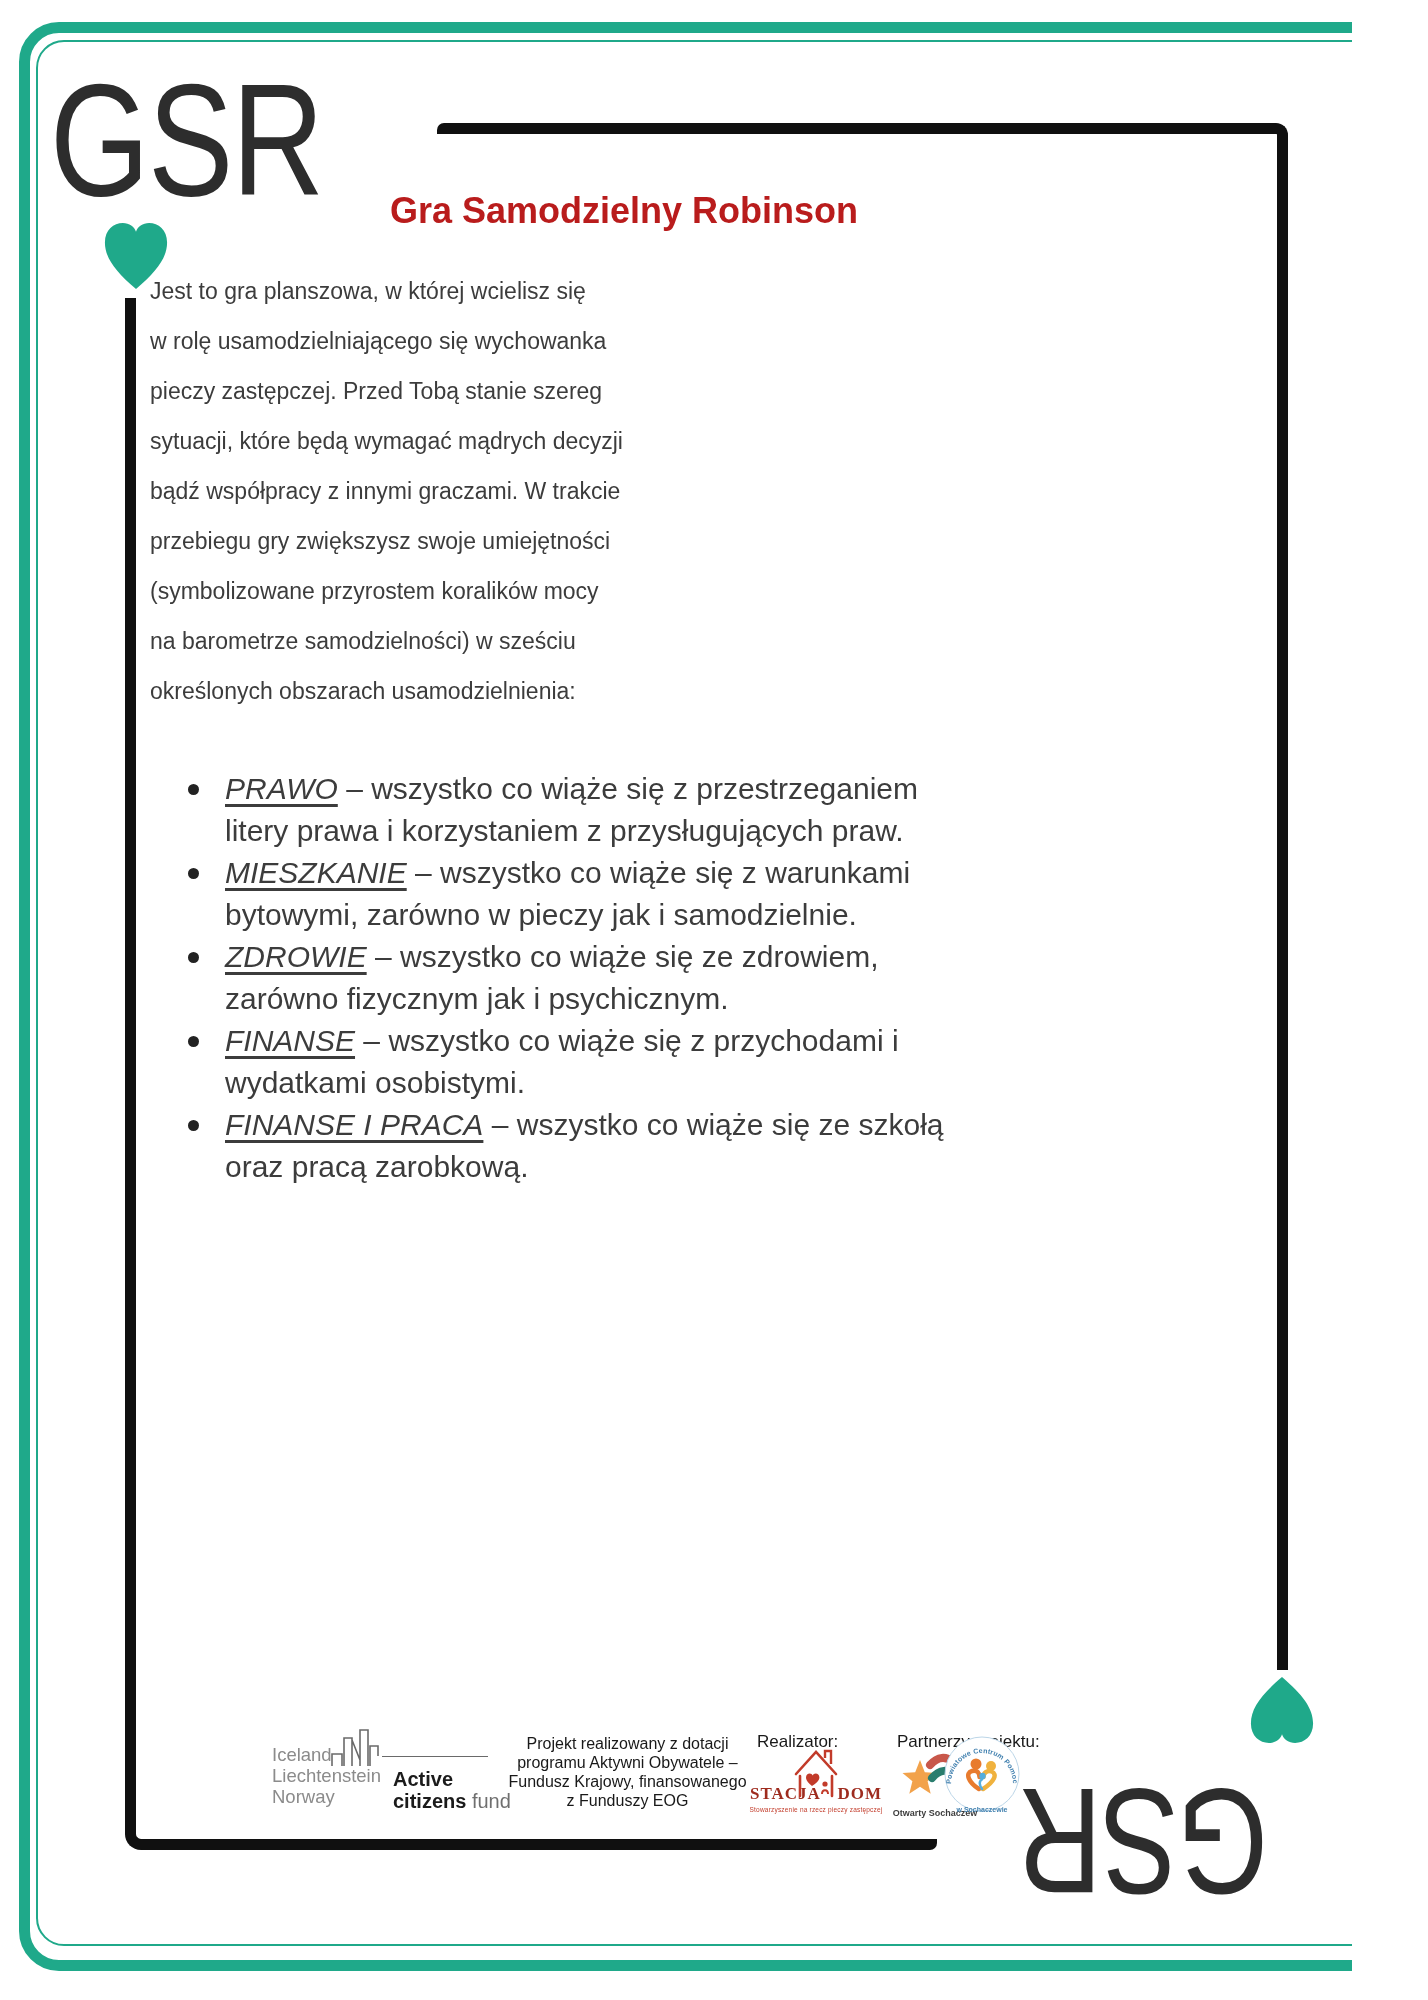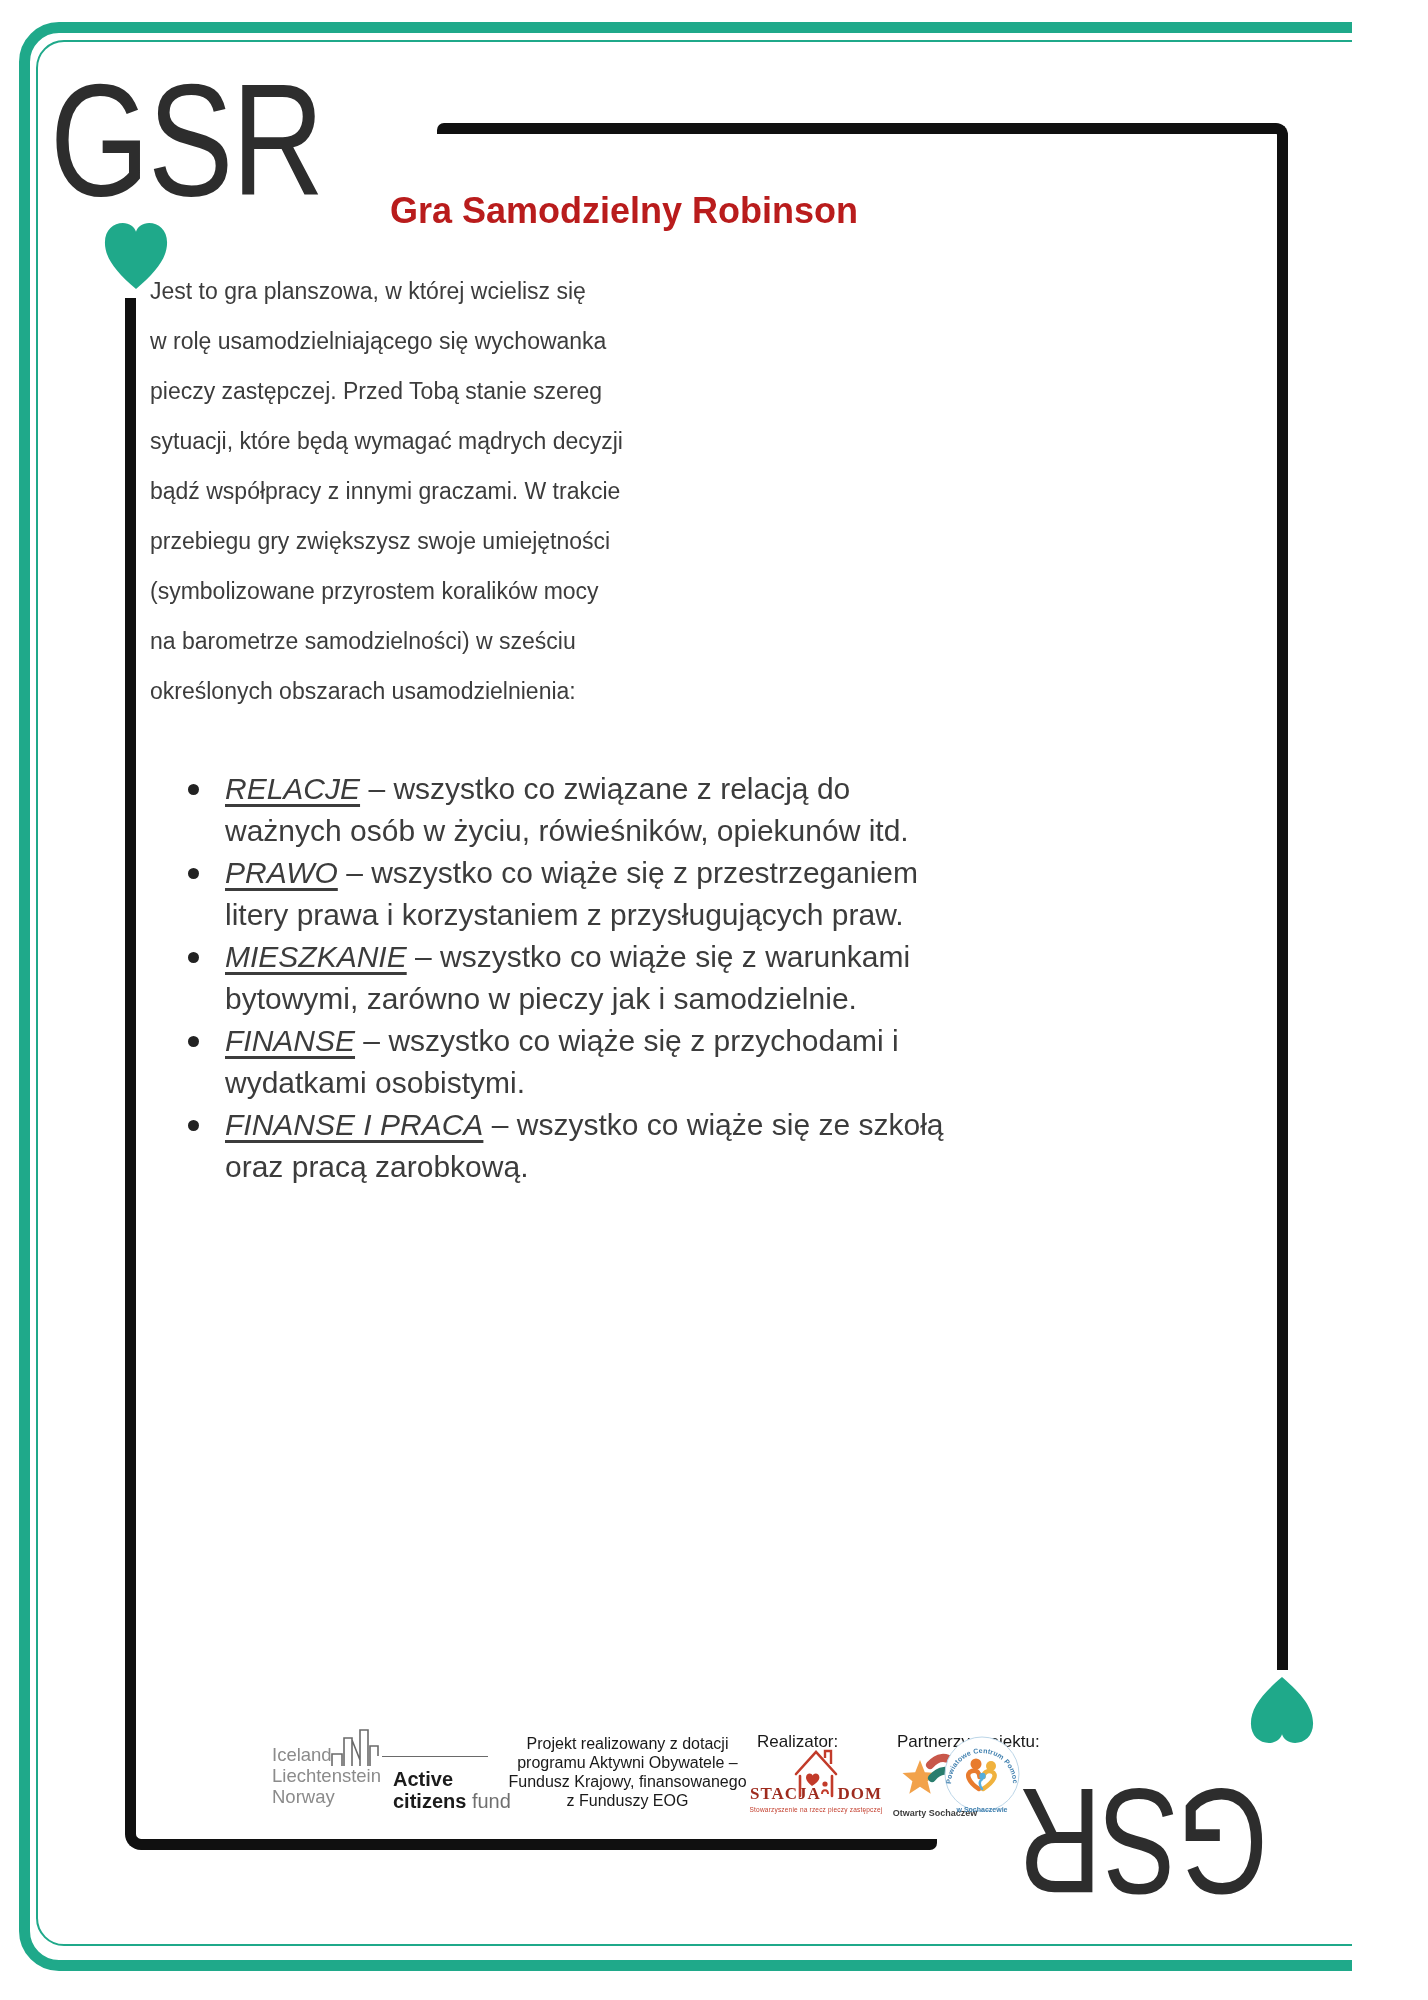--- a/index.html
+++ b/index.html
@@ -108,26 +108,26 @@
 w rolę usamodzielniającego się wychowanka
 pieczy zastępczej. Przed Tobą stanie szereg
 sytuacji, które będą wymagać mądrych decyzji
 bądź współpracy z innymi graczami. W trakcie
 przebiegu gry zwiększysz swoje umiejętności
 (symbolizowane przyrostem koralików mocy
 na barometrze samodzielności) w sześciu
 określonych obszarach usamodzielnienia:</div>
 
   <ul class="bullets">
-    <li><span class="term">RELACJE</span><span> – wszystko co związane z relacją do
-ważnych osób w życiu, rówieśników, opiekunów itd.</span></li>
     <li><span class="term">PRAWO</span><span> – wszystko co wiąże się z przestrzeganiem
 litery prawa i korzystaniem z przysługujących praw.</span></li>
     <li><span class="term">MIESZKANIE</span><span> – wszystko co wiąże się z warunkami
 bytowymi, zarówno w pieczy jak i samodzielnie.</span></li>
+    <li><span class="term">ZDROWIE</span><span> – wszystko co wiąże się ze zdrowiem,
+zarówno fizycznym jak i psychicznym.</span></li>
     <li><span class="term">FINANSE</span><span> – wszystko co wiąże się z przychodami i
 wydatkami osobistymi.</span></li>
     <li><span class="term">FINANSE I PRACA</span><span> – wszystko co wiąże się ze szkołą
 oraz pracą zarobkową.</span></li>
   </ul>
 
   <div class="acf-countries">Iceland
 Liechtenstein
 Norway</div>
   <div class="acf-building">

